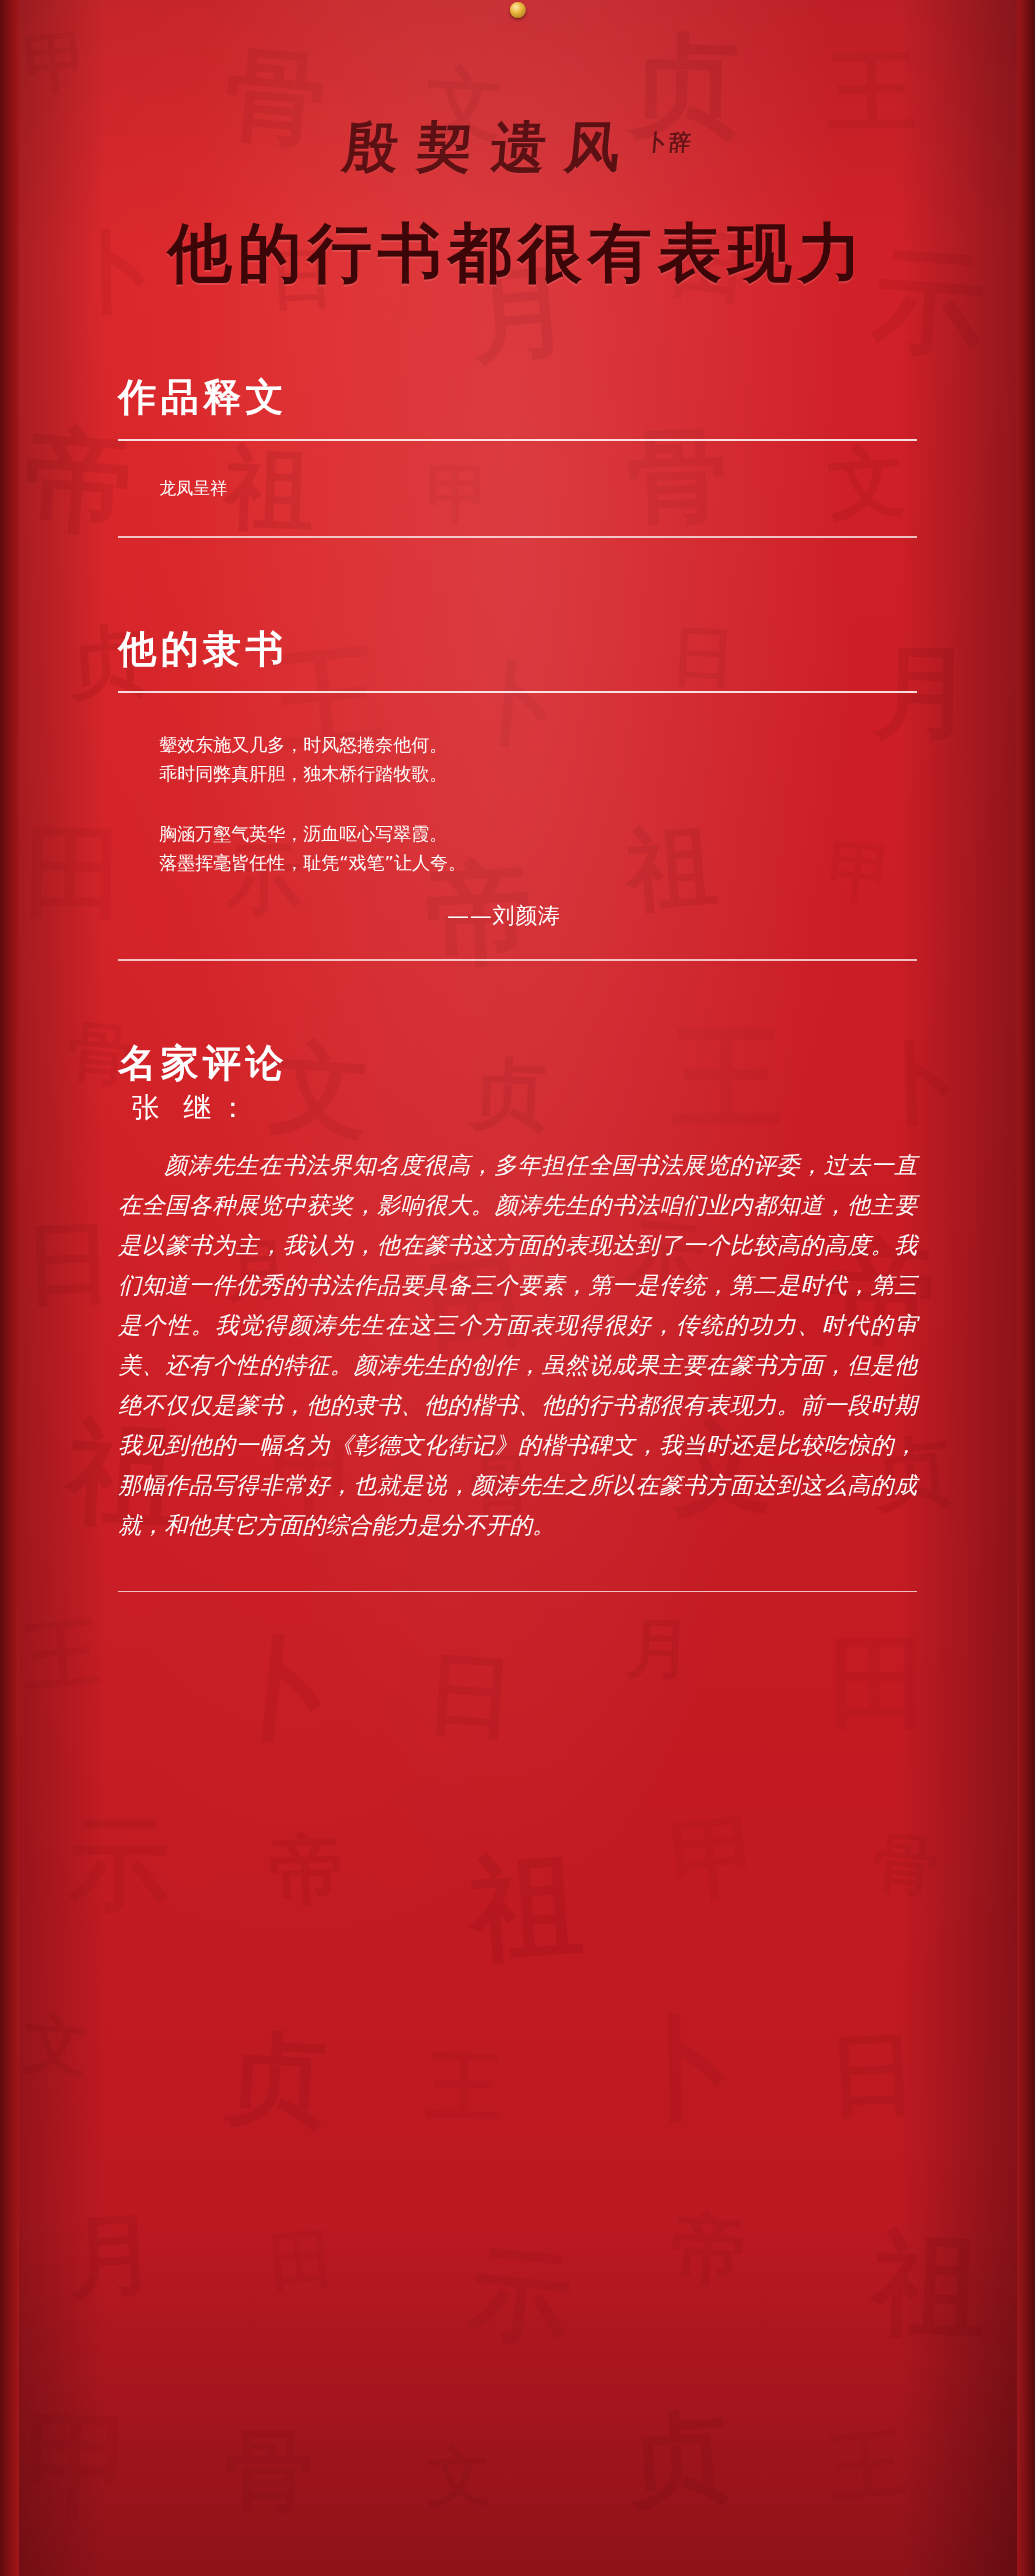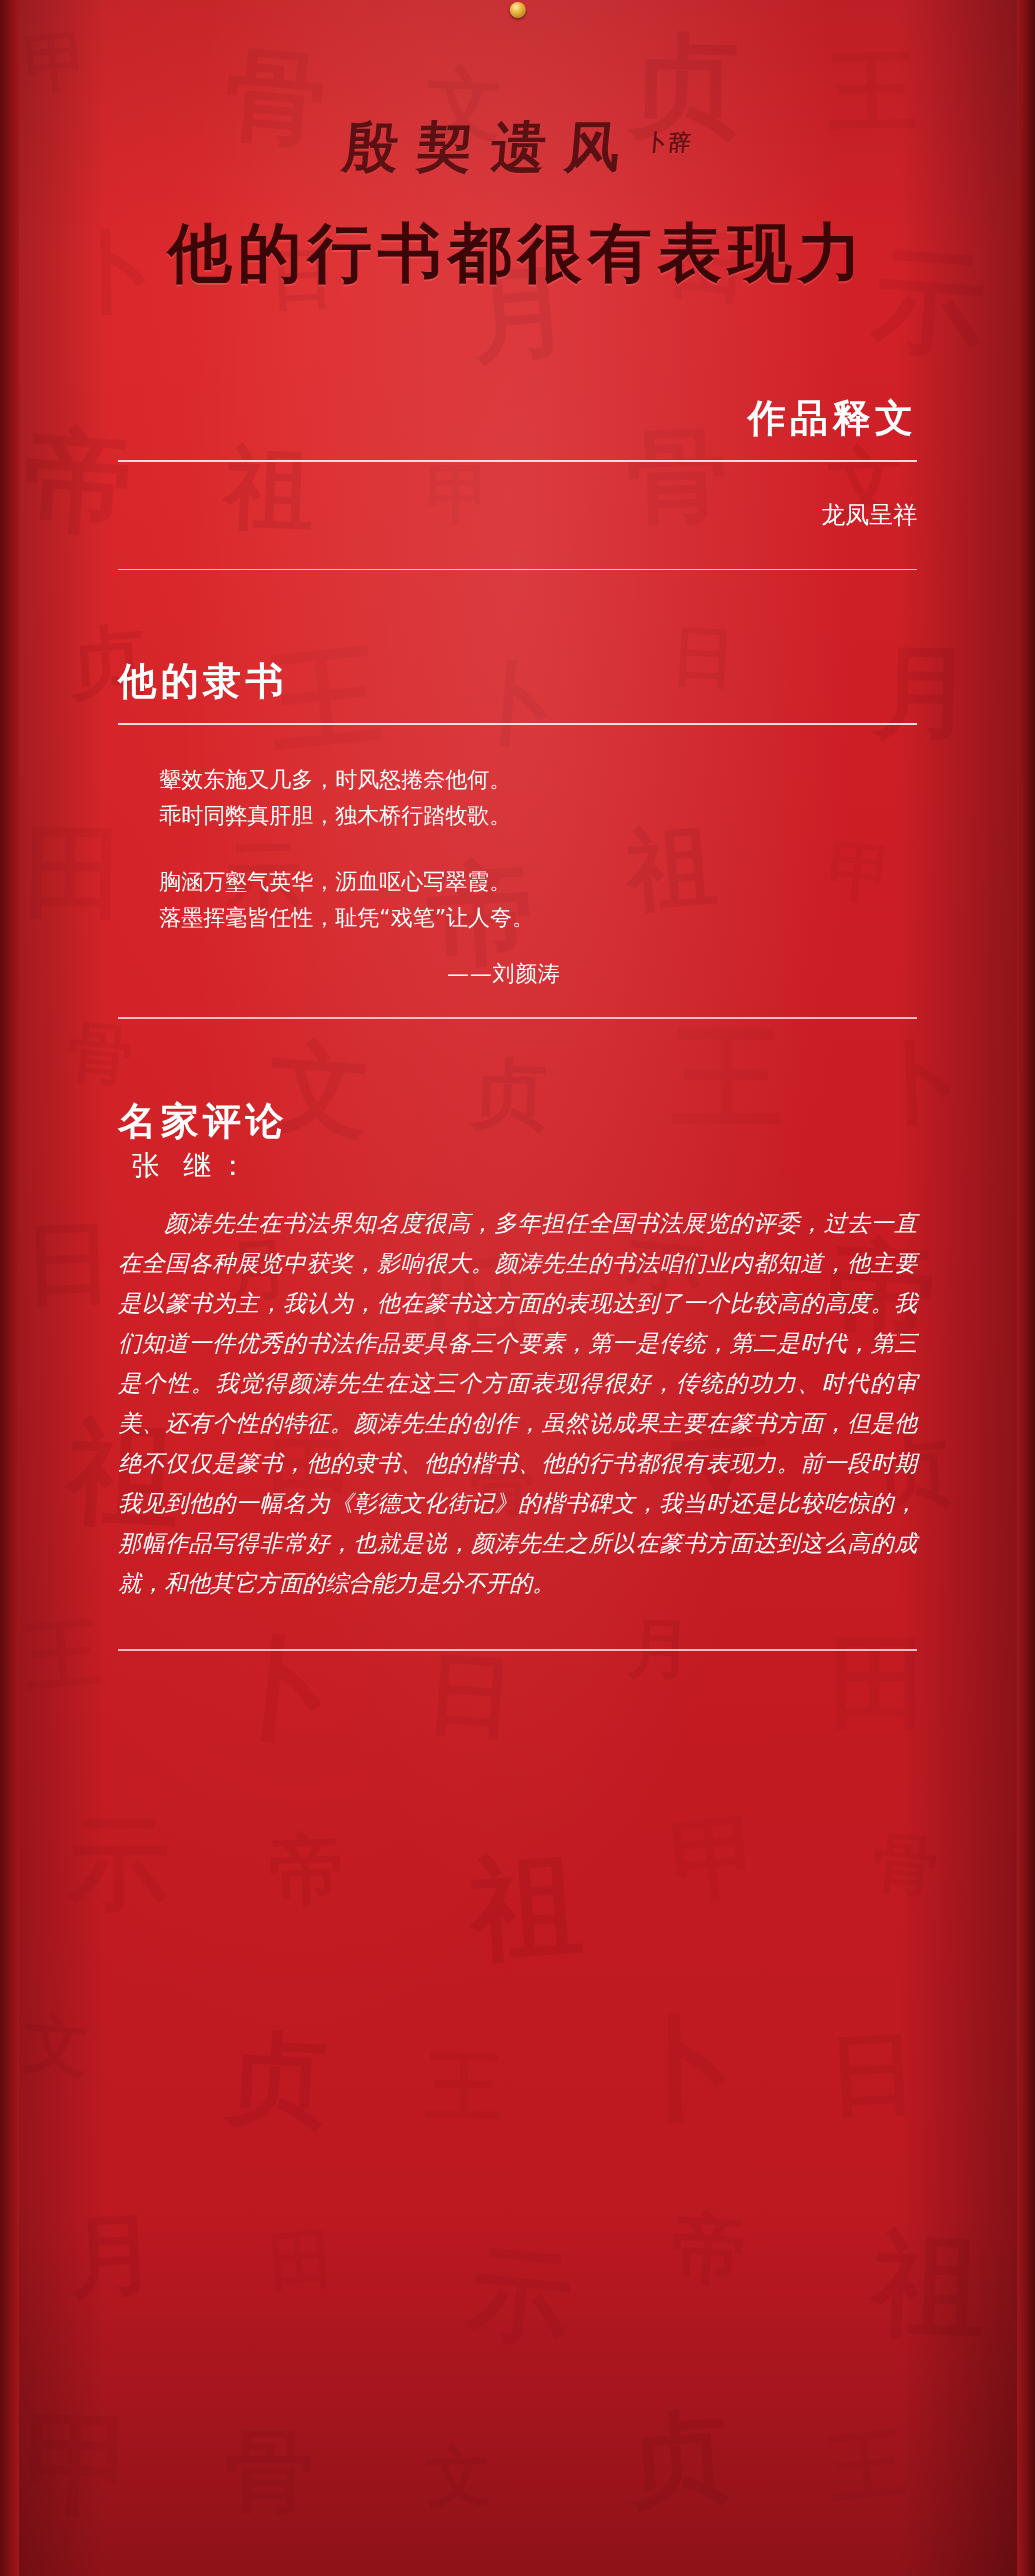--- a/index.html
+++ b/index.html
@@ -144,31 +144,31 @@
   }
   .rule {
     height: 1.5px;
     background: rgba(255,255,255,0.85);
     margin: 16.3px 0 0 0;
   }
   .rule.dim { background: rgba(255,255,255,0.72); }
 
   .body-text {
     color: #ffffff;
-    font-size: 24px;
+    font-size: 17px;
     line-height: 1.62;
     font-family: "DejaVu Sans", sans-serif;
     margin: 0;
   }
 
   .indent { margin-left: 41px; }
 
   .poem-line {
     color: #ffffff;
-    font-size: 22px;
+    font-size: 18px;
     line-height: 1.62;
     margin: 0;
     font-family: "DejaVu Sans", sans-serif;
   }
 
   .signature {
     color: #ffffff;
     font-size: 22px;
     text-align: center;
     font-family: "DejaVu Sans", sans-serif;
@@ -274,21 +274,21 @@
     <div class="vignette"></div>
 
     <div id="content">
 
       <h1 id="brush-title">
         <span>殷契遗风</span><span id="brush-seal">卜辞</span>
       </h1>
 
       <h2 id="main-title">他的行书都很有表现力</h2>
 
-      <div class="section" style="margin-top:96px;text-align:right;">
+      <div class="section" style="margin-top:75px;">
         <h3 class="section-title">作品释文</h3>
         <div class="rule"></div>
         <p class="body-text indent" style="margin-top:34px;">龙凤呈祥</p>
         <div class="rule dim" style="margin-top:34px;"></div>
       </div>
 
       <div class="section" style="margin-top:86px;">
         <h3 class="section-title">他的隶书</h3>
         <div class="rule"></div>
 

